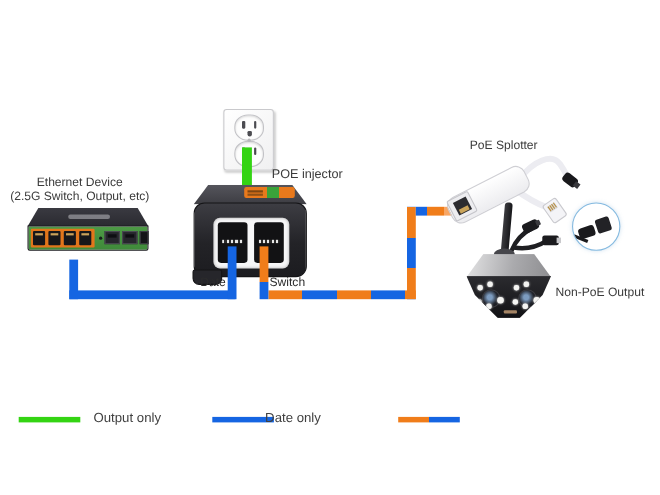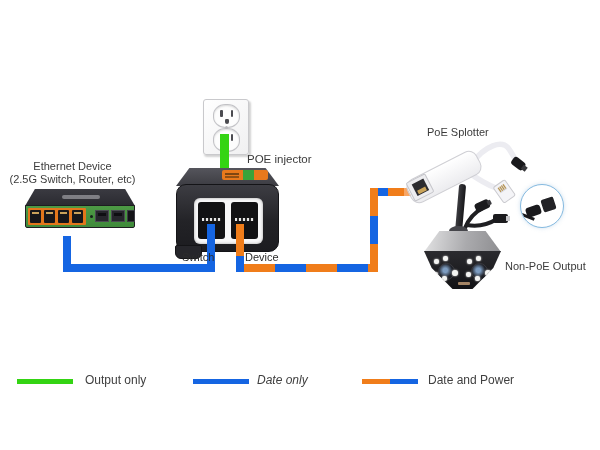--- a/index.html
+++ b/index.html
@@ -112,21 +112,21 @@
     <div class="socket" style="top:28px;">
       <div class="slot l"></div>
       <div class="slot r"></div>
     </div>
     <div class="screw" style="top:26px;"></div>
   </div>
   <div class="cable c-power" style="left:220px;top:134px;width:9px;height:46px;"></div>
 
   <div class="lbl" style="left:0px;top:160px;width:145px;text-align:center;white-space:normal;line-height:13px;font-size:11px;">
     <span>Ethernet Device</span><br>
-    <span>(2.5G Switch, Router, etc)</span>
+    <span>(2.5G Switch, Output, etc)</span>
   </div>
   <div class="abs switch-top">
     <div class="switch-brand"></div>
   </div>
   <div class="abs switch-front">
     <div class="sw-orange">
       <div class="sw-port" style="left:2px;">
           <i></i>
         </div>
       <div class="sw-port" style="left:16px;">
@@ -162,22 +162,22 @@
         </div>
       <div class="rj45" style="left:37px;">
           <div class="pins"></div>
         </div>
     </div>
   </div>
 
   <div class="cable c-data" style="left:207px;top:224px;width:8px;height:48px;"></div>
   <div class="cable" style="left:236px;top:224px;width:8px;height:48px;background:linear-gradient(180deg,#f07d1a 0 32px,#1565e2 32px 48px);"></div>
   <div class="abs inj-foot"></div>
-  <div class="port-label" style="left:182px;top:251px;">Switch</div>
-  <div class="port-label" style="left:245px;top:251px;">Device</div>
+  <div class="port-label" style="left:182px;top:251px;">Date</div>
+  <div class="port-label" style="left:245px;top:251px;">Switch</div>
 
   <div class="lbl" style="left:427px;top:126px;font-size:11px;">PoE Splotter</div>
 
   <svg class="abs" style="left:385px;top:130px;" width="190" height="110" viewBox="0 0 190 110">
 
     <path d="M80,98 C84,88 90,82 98,78" fill="none" stroke="#1f1f22" stroke-width="4" stroke-linecap="round"></path>
     <path d="M82,95 C93,97 104,94 112,89" fill="none" stroke="#1f1f22" stroke-width="4" stroke-linecap="round"></path>
     <g transform="rotate(-25 98 76)">
       <rect x="90" y="71" width="15" height="9" rx="3" fill="#1b1b1e"></rect>
       <rect x="103" y="73" width="4" height="5" rx="1" fill="#3a3a3e"></rect>
@@ -237,18 +237,17 @@
     <div class="plugL"></div>
     <div class="pin" style="left:24px;top:13px;"></div>
     <div class="pin" style="left:26px;top:19px;"></div>
     <div class="plugR"></div>
   </div>
 
   <div class="leg-line" style="left:17px;background:#34d413;"></div>
   <div class="leg-label" style="left:85px;">Output only</div>
 
   <div class="leg-line" style="left:193px;background:#1565e2;"></div>
-  <div class="leg-label" style="left:257px;font-style:italic;">Date only</div>
+  <div class="leg-label" style="left:241px;">Date only</div>
 
   <div class="leg-line leg-dp" style="left:362px;"></div>
-  <div class="leg-label" style="left:428px;">Date and Power</div>
 
 </div>
 
 </body></html>

